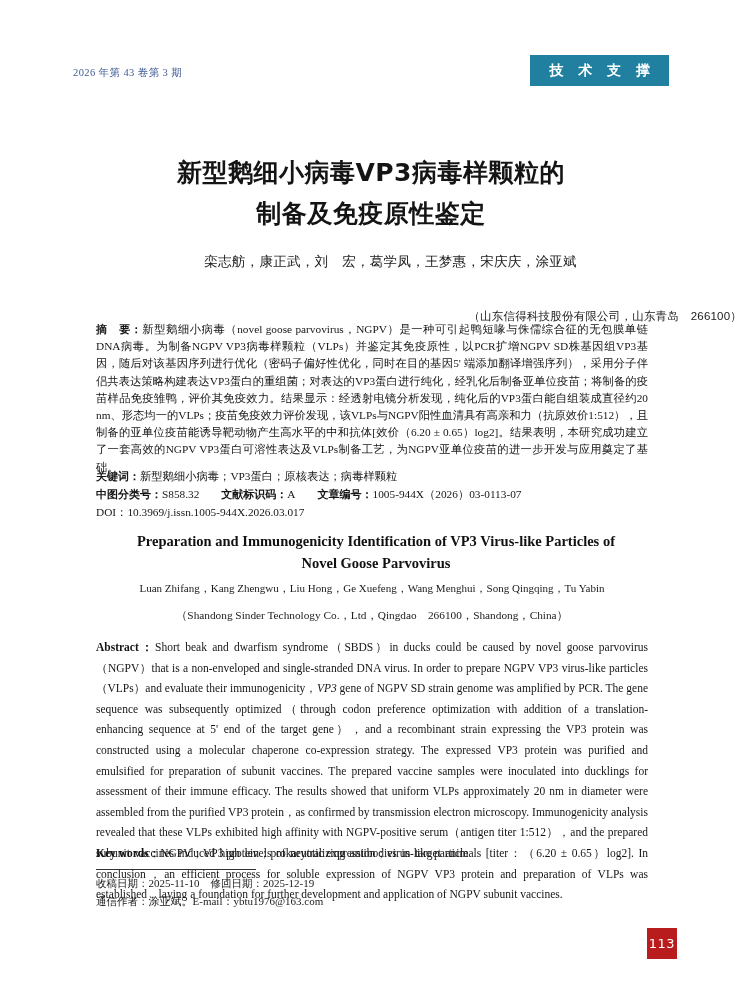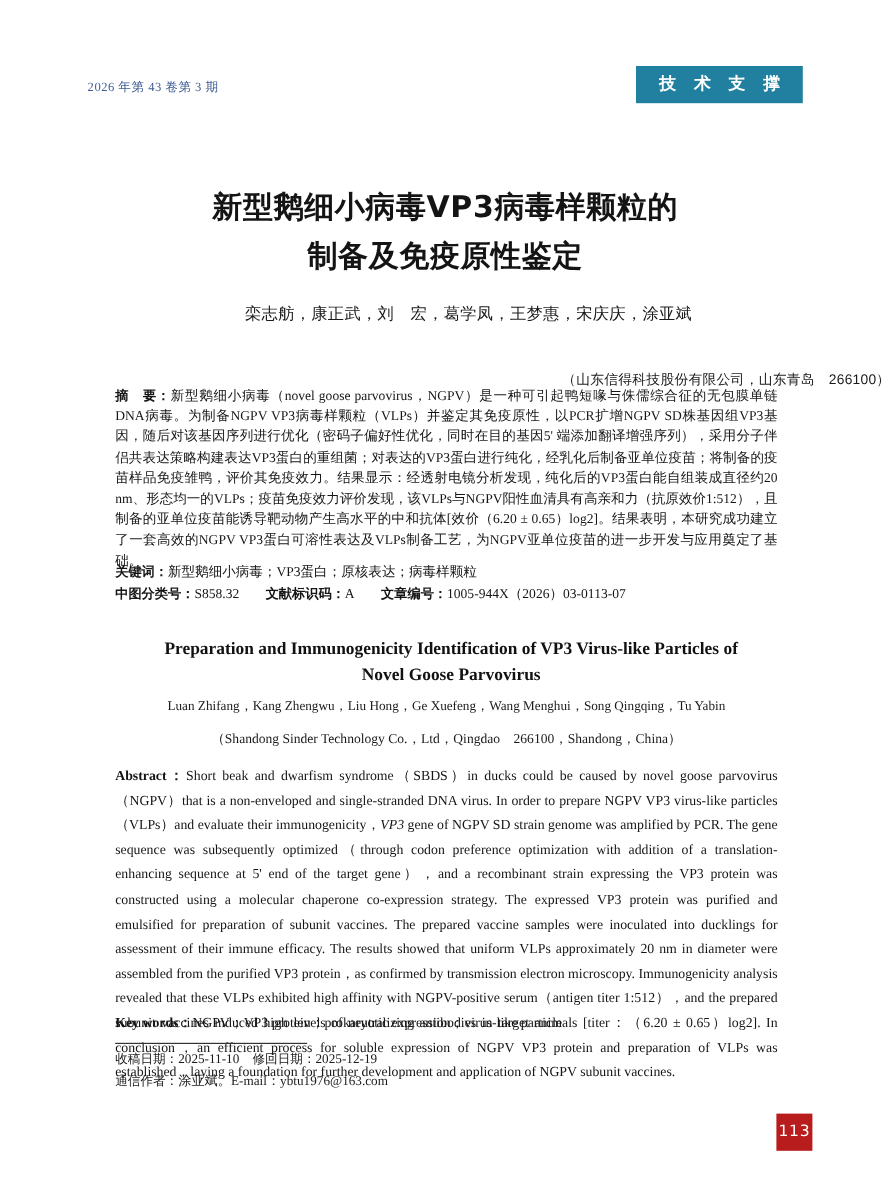--- a/index.html
+++ b/index.html
@@ -255,20 +255,23 @@
   </div>
 
   <div class="block cn-keywords">
     <span class="lbl">关键词：</span><span>新型鹅细小病毒；VP3蛋白；原核表达；病毒样颗粒</span>
   </div>
 
   <div class="block cn-meta">
     <span class="lbl">中图分类号：</span><span>S858.32</span><span class="gap"></span><span class="lbl">文献标识码：</span><span>A</span><span class="gap"></span><span class="lbl">文章编号：</span><span>1005-944X（2026）03-0113-07</span>
   </div>
 
+  <div class="block doi-line">
+    <span>DOI：</span><span>10.3969/j.issn.1005-944X.2026.03.017</span>
+  </div>
 
   <div class="en-title">
     <div>Preparation and Immunogenicity Identification of VP3 Virus-like Particles of</div>
     <div>Novel Goose Parvovirus</div>
   </div>
 
   <div class="en-authors">Luan Zhifang，Kang Zhengwu，Liu Hong，Ge Xuefeng，Wang Menghui，Song Qingqing，Tu Yabin</div>
 
   <div class="en-affil">（Shandong Sinder Technology Co.，Ltd，Qingdao　266100，Shandong，China）</div>
 

